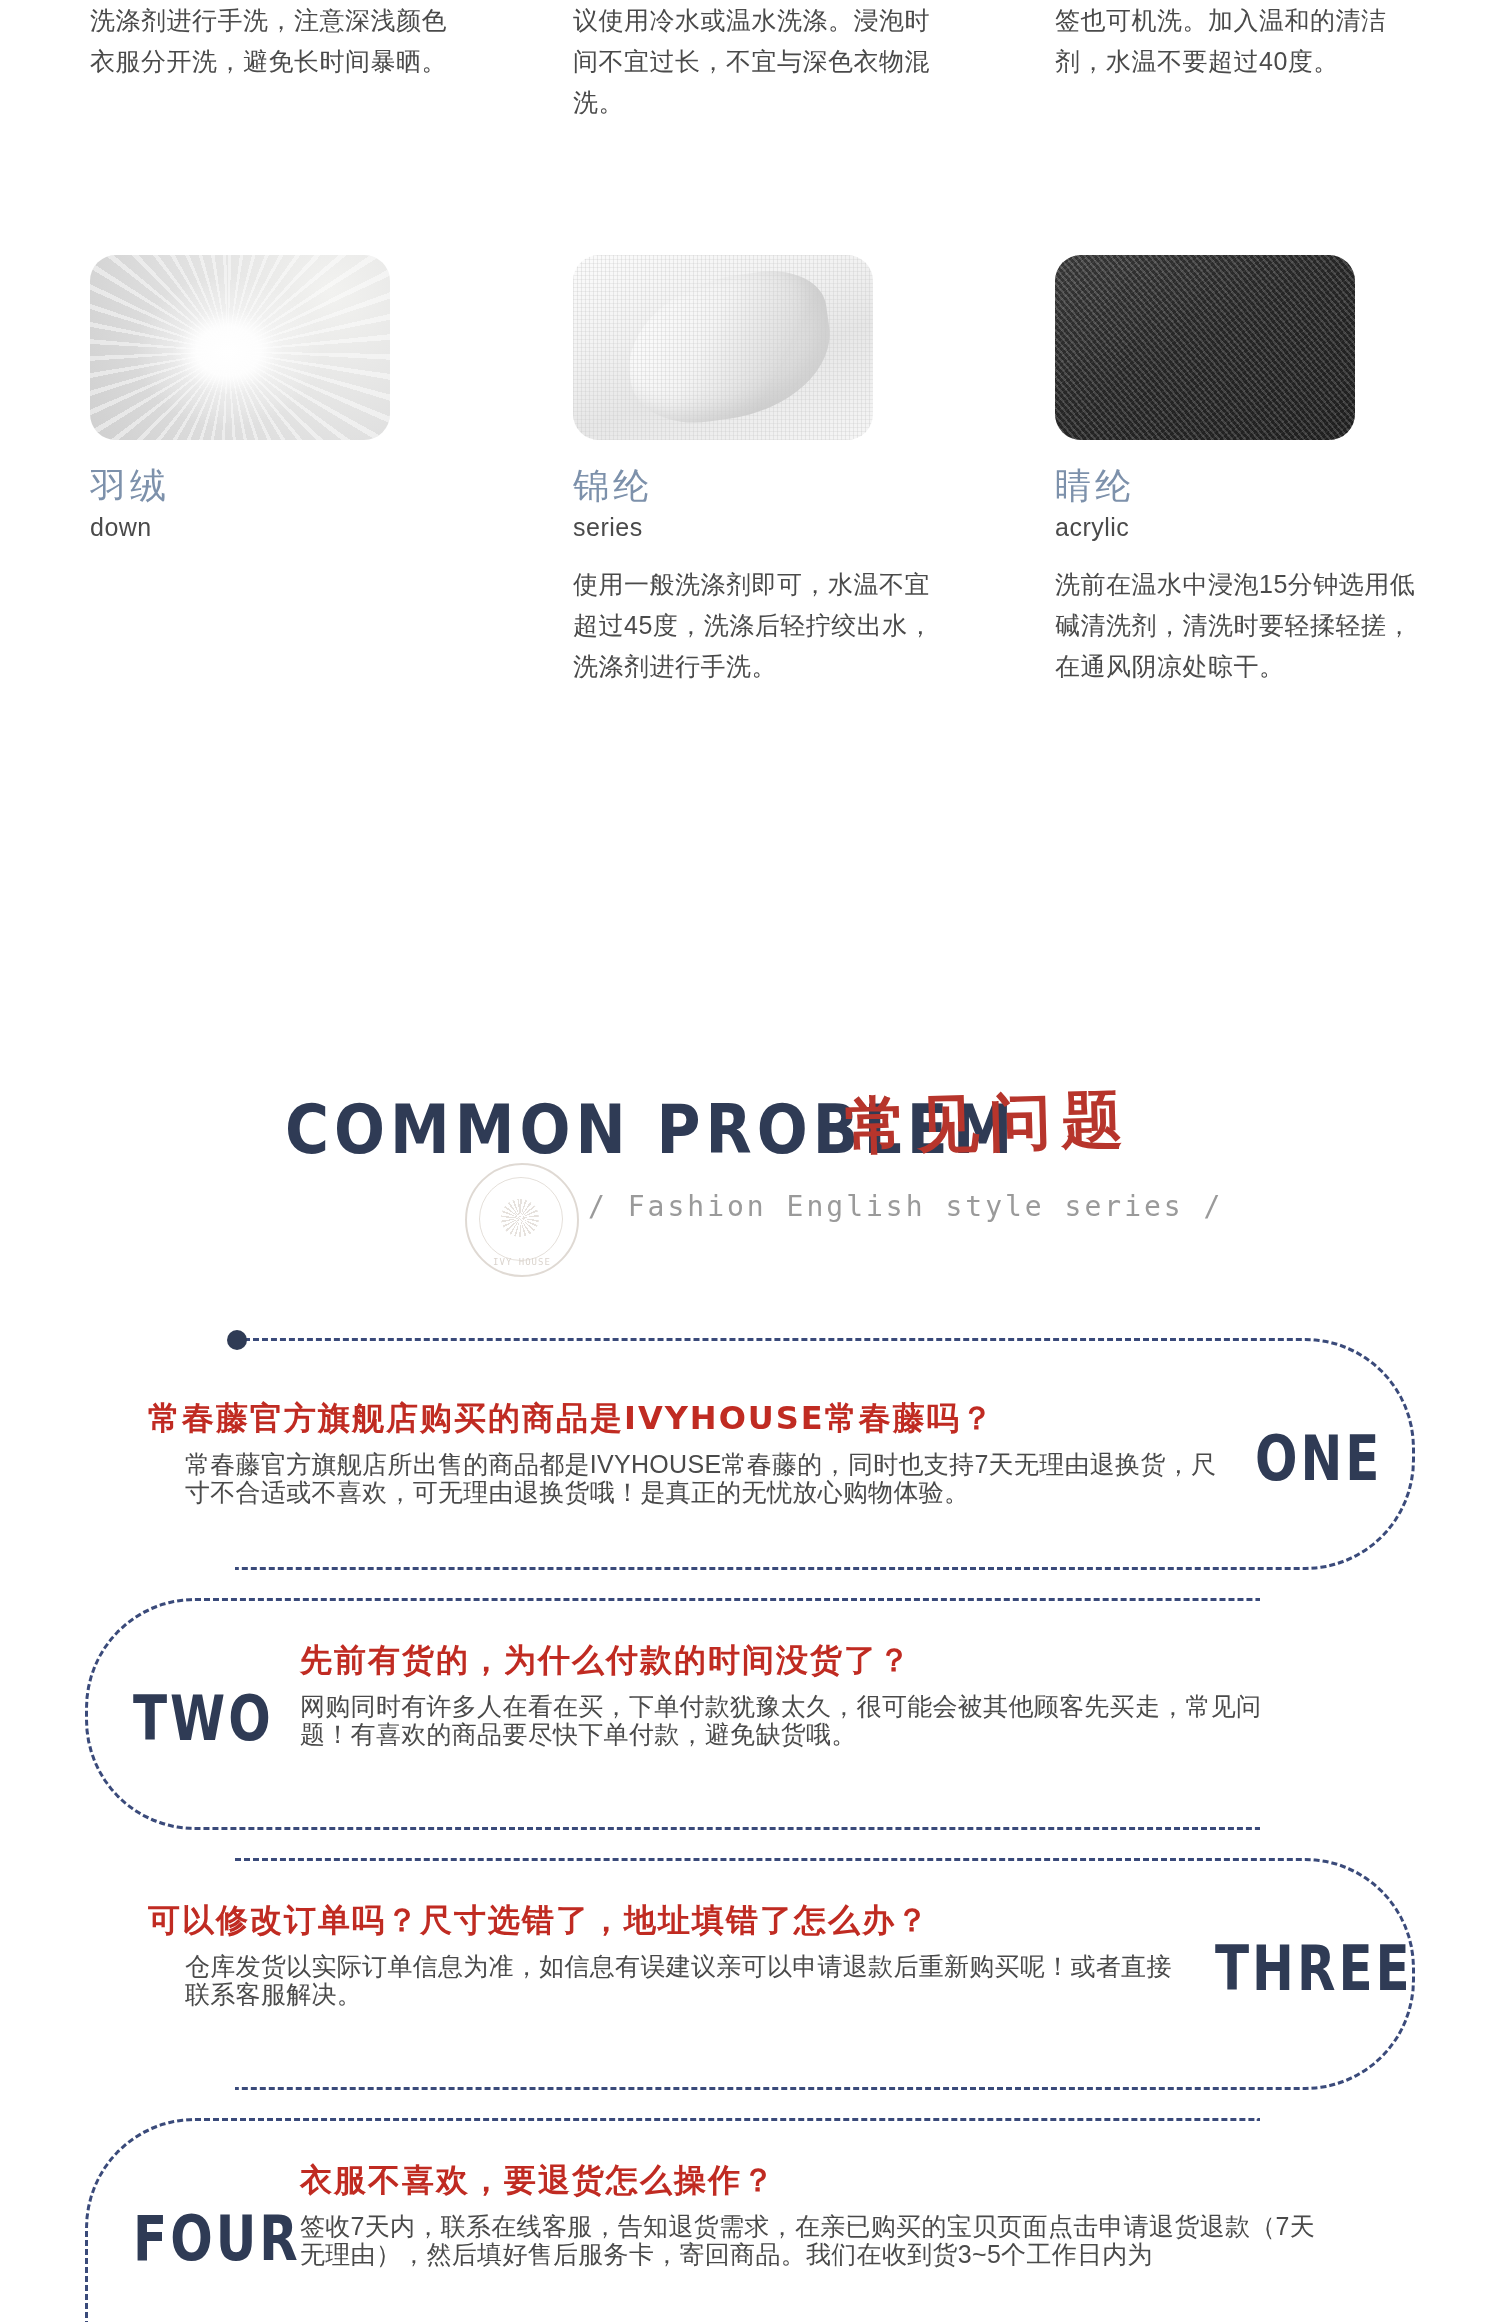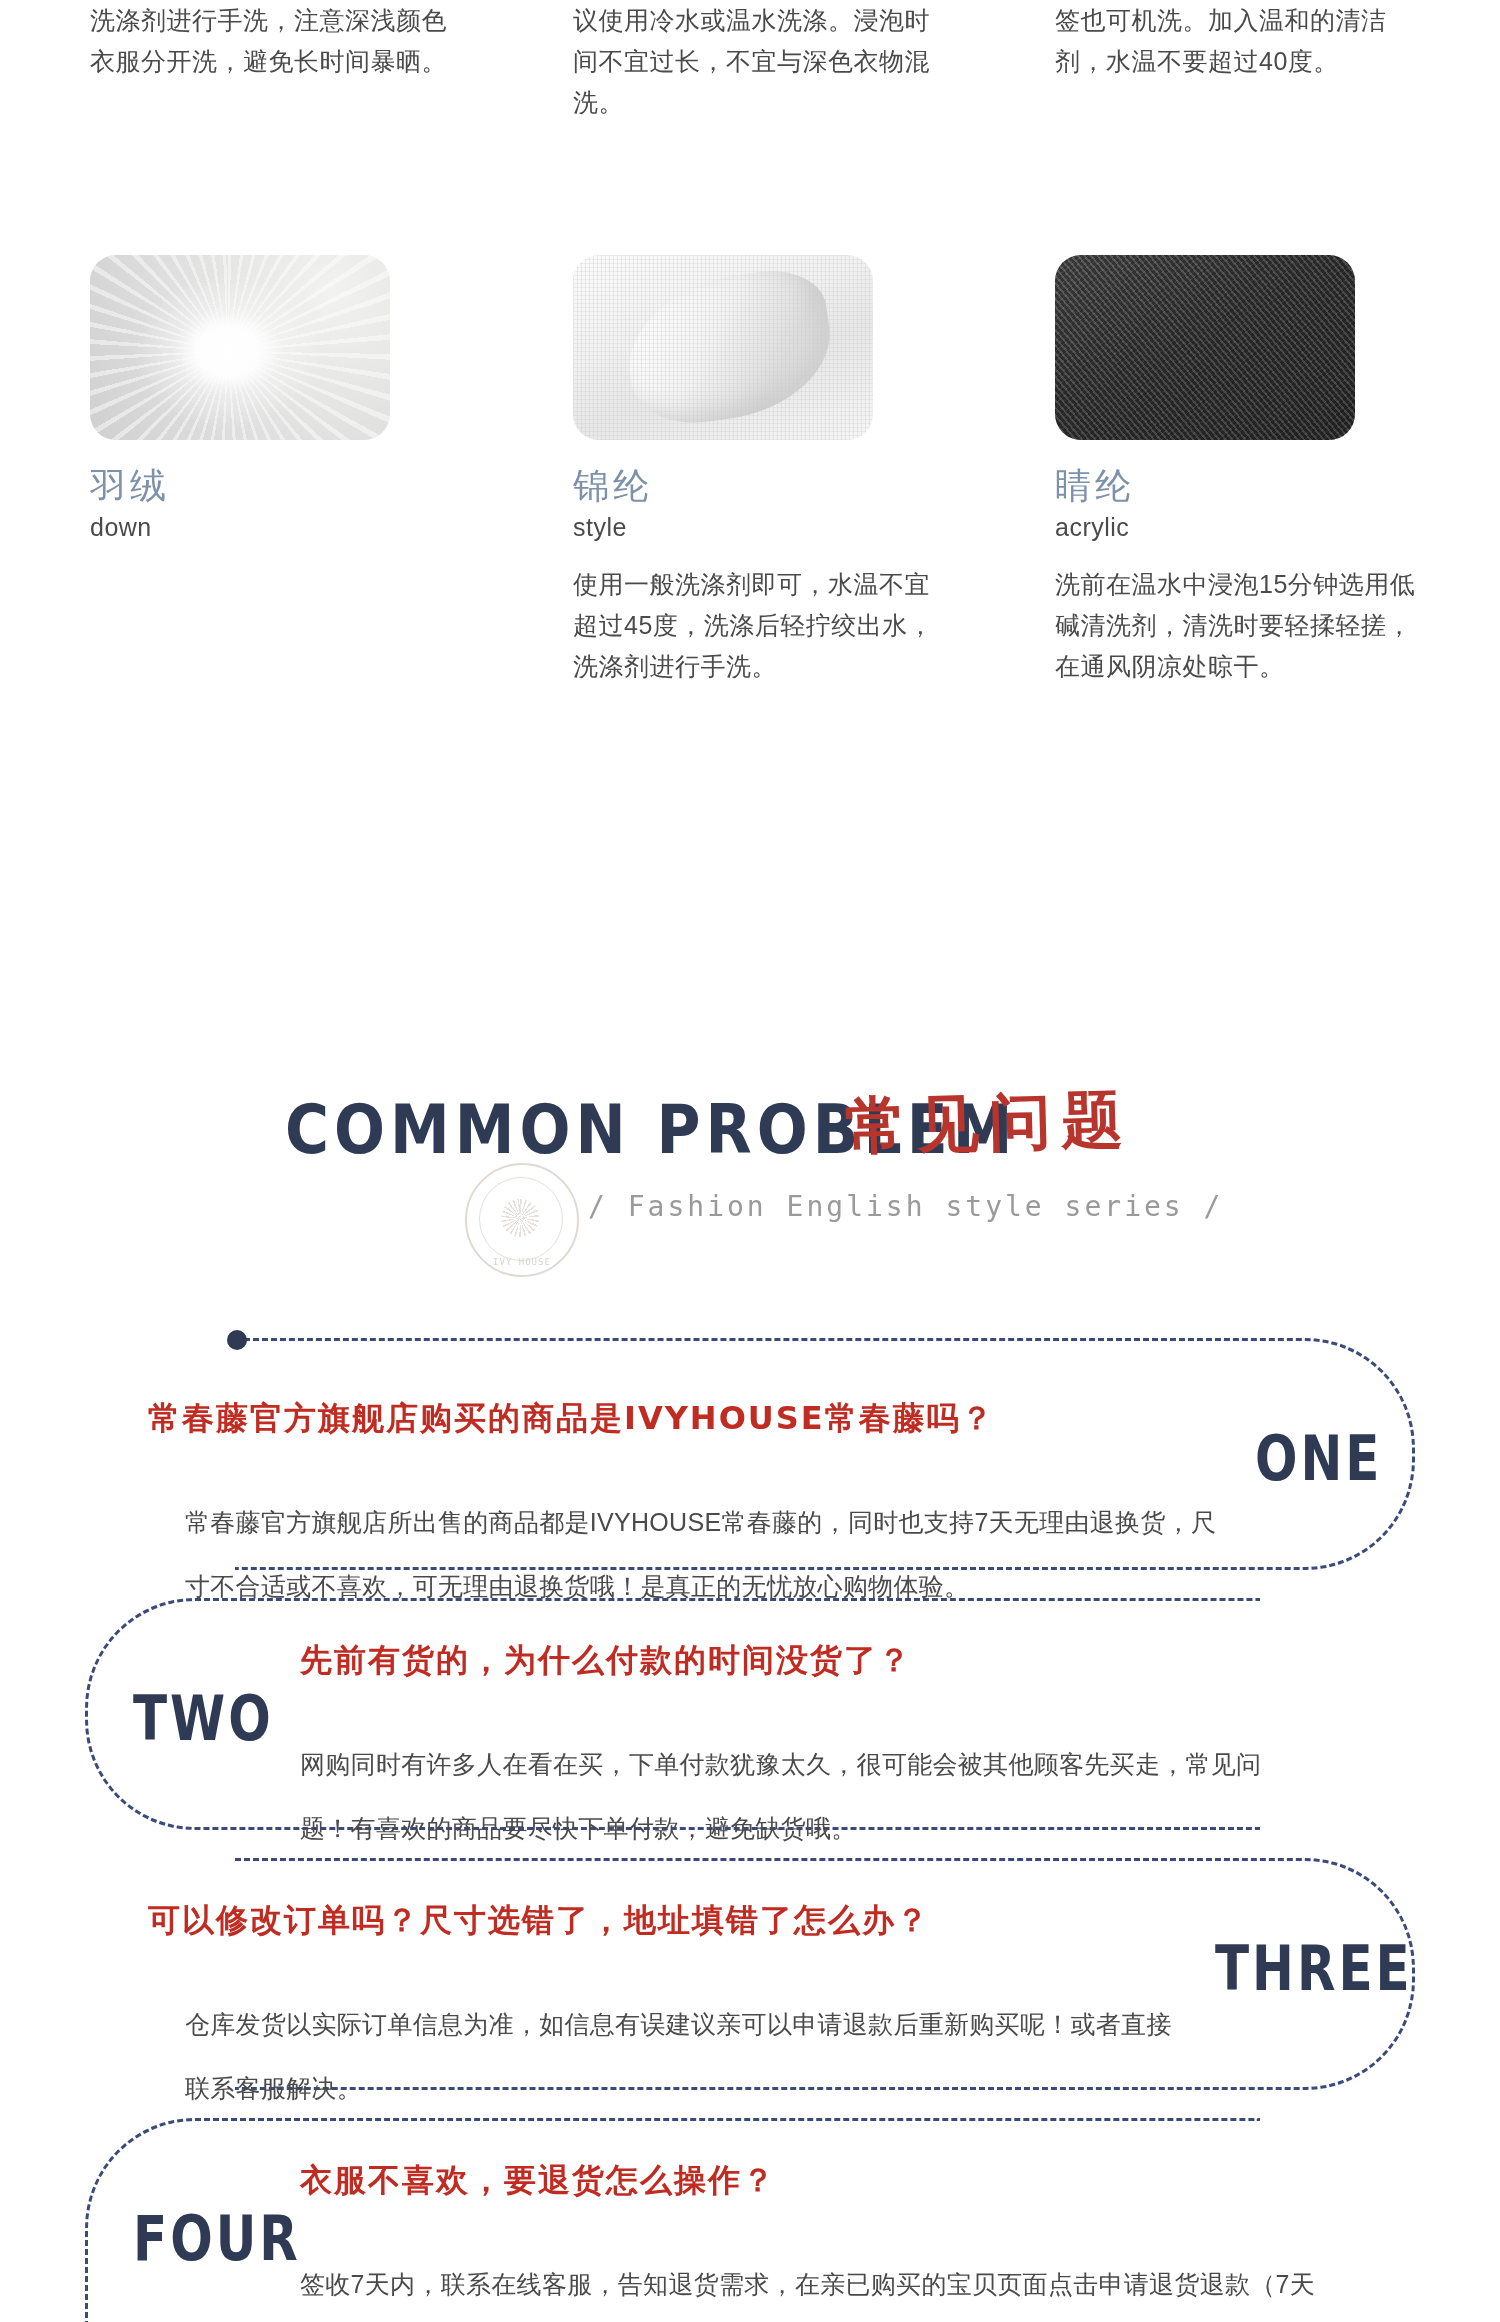--- a/index.html
+++ b/index.html
@@ -240,24 +240,23 @@
     line-height: 40px;
     color: #c02b22;
     letter-spacing: 2px;
     font-family: "DejaVu Sans", sans-serif;
     font-weight: bold;
     white-space: nowrap;
   }
   .faq-a {
     position: absolute;
     font-size: 25px;
-    line-height: 64px;
+    line-height: 28px;
     color: #4a4a4a;
     letter-spacing: 0.3px;
-    margin-top: 40px;
   }
   .faq-num {
     position: absolute;
     font-size: 50px;
     letter-spacing: 3px;
     color: #2f3b55;
     font-family: "DejaVu Sans", sans-serif;
     font-weight: bold;
     transform: scaleY(1.25);
   }
@@ -297,21 +296,21 @@
 
   <div class="fabric-card f1">
     <div class="fabric-img img-down"></div>
     <div class="fabric-title-cn">羽绒</div>
     <div class="fabric-title-en">down</div>
   </div>
 
   <div class="fabric-card f2">
     <div class="fabric-img img-nylon"></div>
     <div class="fabric-title-cn">锦纶</div>
-    <div class="fabric-title-en">style</div>
+    <div class="fabric-title-en">series</div>
     <div class="fabric-desc">使用一般洗涤剂即可，水温不宜超过45度，洗涤后轻拧绞出水，洗涤剂进行手洗。</div>
   </div>
 
   <div class="fabric-card f3">
     <div class="fabric-img img-acrylic"></div>
     <div class="fabric-title-cn">睛纶</div>
     <div class="fabric-title-en">acrylic</div>
     <div class="fabric-desc">洗前在温水中浸泡15分钟选用低碱清洗剂，清洗时要轻揉轻搓，在通风阴凉处晾干。</div>
   </div>
 

